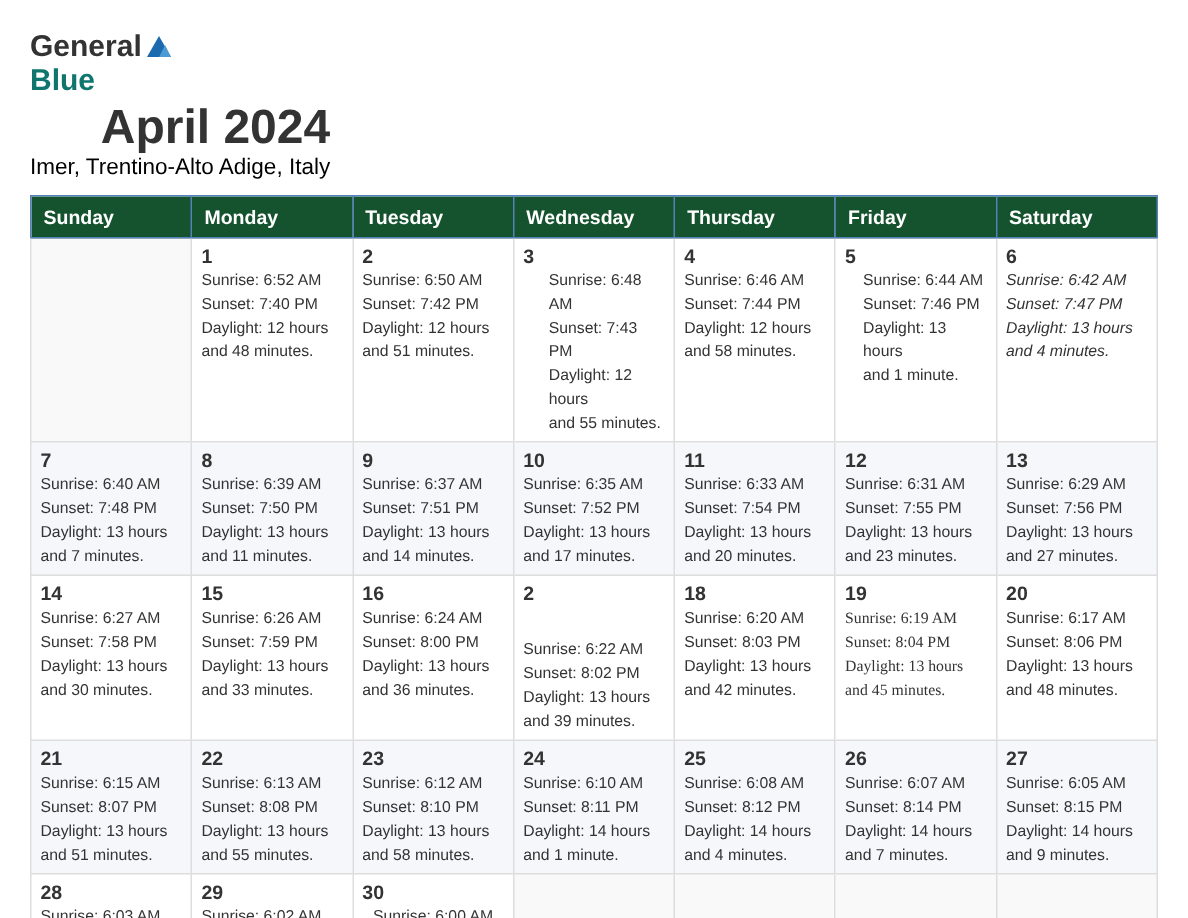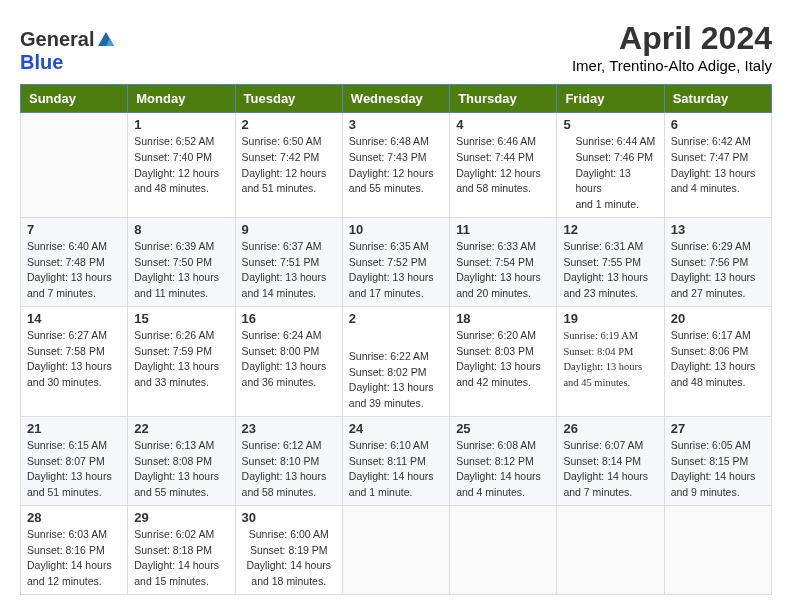--- a/index.html
+++ b/index.html
@@ -6,41 +6,42 @@
     body {
       font-family: Arial, sans-serif;
       background: #fff;
       width: 792px;
       min-height: 612px;
       padding: 20px;
     }
     .header {
       display: flex;
       justify-content: space-between;
-      align-items: flex-end;
+      align-items: flex-start;
       margin-bottom: 10px;
+      flex-direction: column;
     }
     .logo {
       display: flex;
       flex-direction: column;
       align-items: flex-start;
     }
     .logo-text {
       display: flex;
       align-items: center;
     }
     .logo-general {
       font-size: 20px;
       font-weight: bold;
       color: #333;
     }
     .logo-blue {
       font-size: 20px;
       font-weight: bold;
-      color: #1d4ed8;
+      color: #0f766e;
     }
     .logo-icon {
       width: 20px;
       height: 20px;
       margin-left: 2px;
     }
     .title-section {
       text-align: right;
     }
     .calendar-title {
@@ -51,21 +52,21 @@
     .calendar-subtitle {
       font-size: 15px;
       color: #000000;
     }
     .calendar {
       width: 100%;
       border-collapse: collapse;
       border: 1px solid #ccc;
     }
     .calendar th {
-      background: #4d7c0f;
+      background: #14532d;
       color: #fff;
       text-align: left;
       padding: 6px 8px;
       font-size: 13px;
       border: 1px solid #5580b8;
     }
     .calendar td {
       vertical-align: top;
       padding: 4px 6px;
       border: 1px solid #ddd;
@@ -139,42 +140,42 @@
         </td>
         <td>
           <span class="day-number">2</span>
           <div class="day-info" style="white-space: pre-line;">Sunrise: 6:50 AM
 Sunset: 7:42 PM
 Daylight: 12 hours
 and 51 minutes.</div>
         </td>
         <td>
           <span class="day-number">3</span>
-          <div class="day-info" style="white-space: pre-line;">Sunrise: 6:48 AM
+          <div class="day-info" style="white-space: pre-line; margin-left: 17px;">Sunrise: 6:48 AM
 Sunset: 7:43 PM
 Daylight: 12 hours
 and 55 minutes.</div>
         </td>
         <td>
           <span class="day-number">4</span>
           <div class="day-info" style="white-space: pre-line;">Sunrise: 6:46 AM
 Sunset: 7:44 PM
 Daylight: 12 hours
 and 58 minutes.</div>
         </td>
         <td>
           <span class="day-number">5</span>
           <div class="day-info" style="white-space: pre-line; margin-left: 12px;">Sunrise: 6:44 AM
 Sunset: 7:46 PM
 Daylight: 13 hours
 and 1 minute.</div>
         </td>
         <td>
           <span class="day-number">6</span>
-          <div class="day-info" style="white-space: pre-line;">Sunrise: 6:42 AM
+          <div class="day-info" style="white-space: pre-line; font-style: italic;">Sunrise: 6:42 AM
 Sunset: 7:47 PM
 Daylight: 13 hours
 and 4 minutes.</div>
         </td>
       </tr>
       <tr>
         <td>
           <span class="day-number">7</span>
           <div class="day-info" style="white-space: pre-line;">Sunrise: 6:40 AM
 Sunset: 7:48 PM

